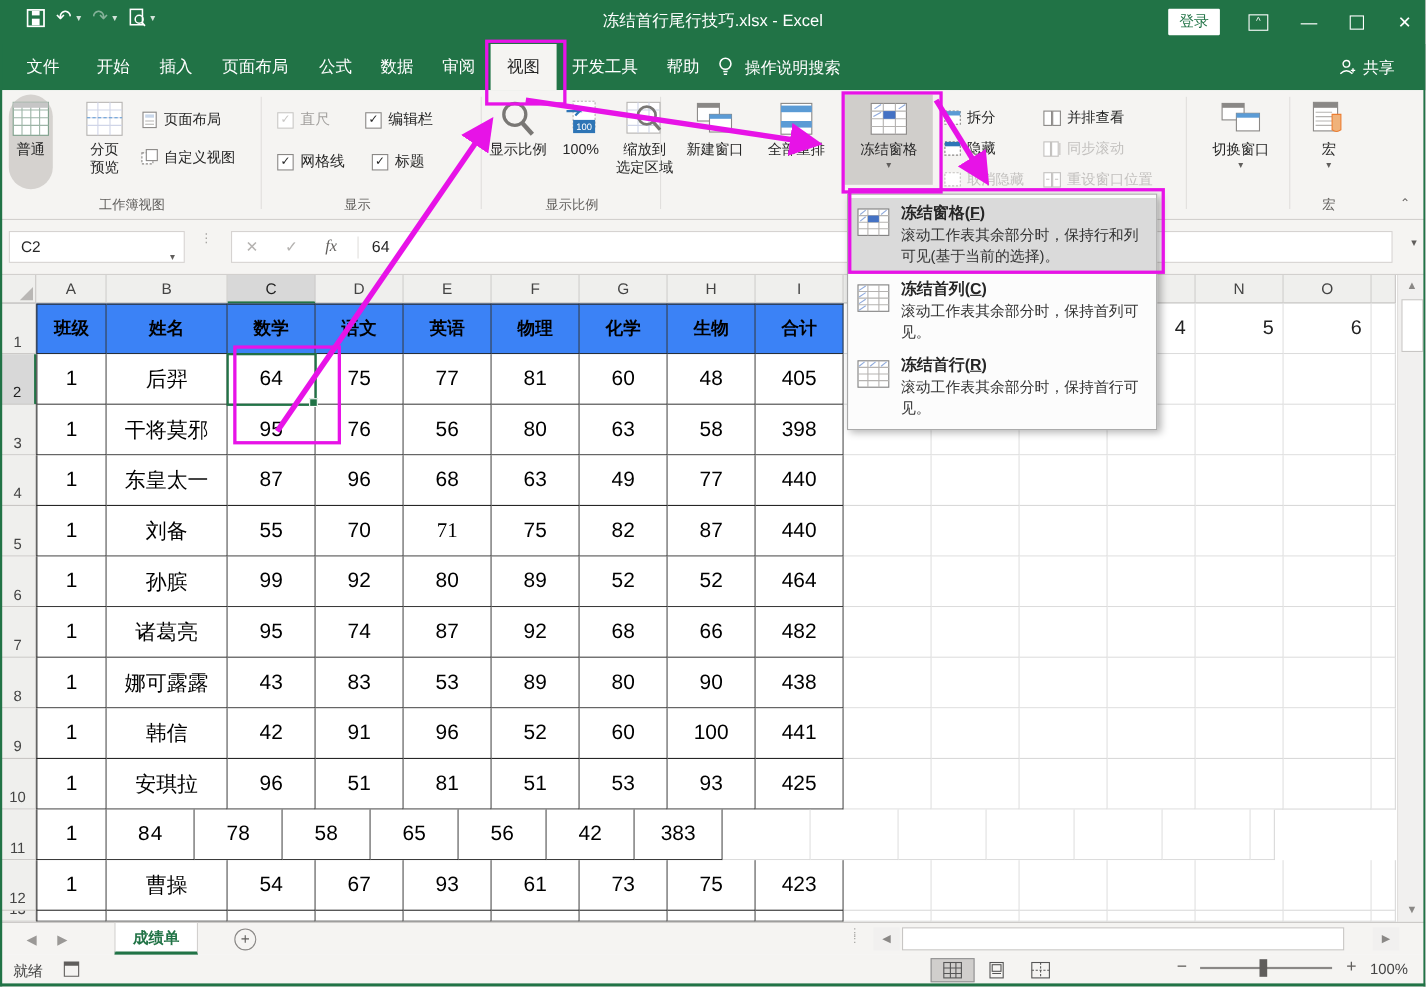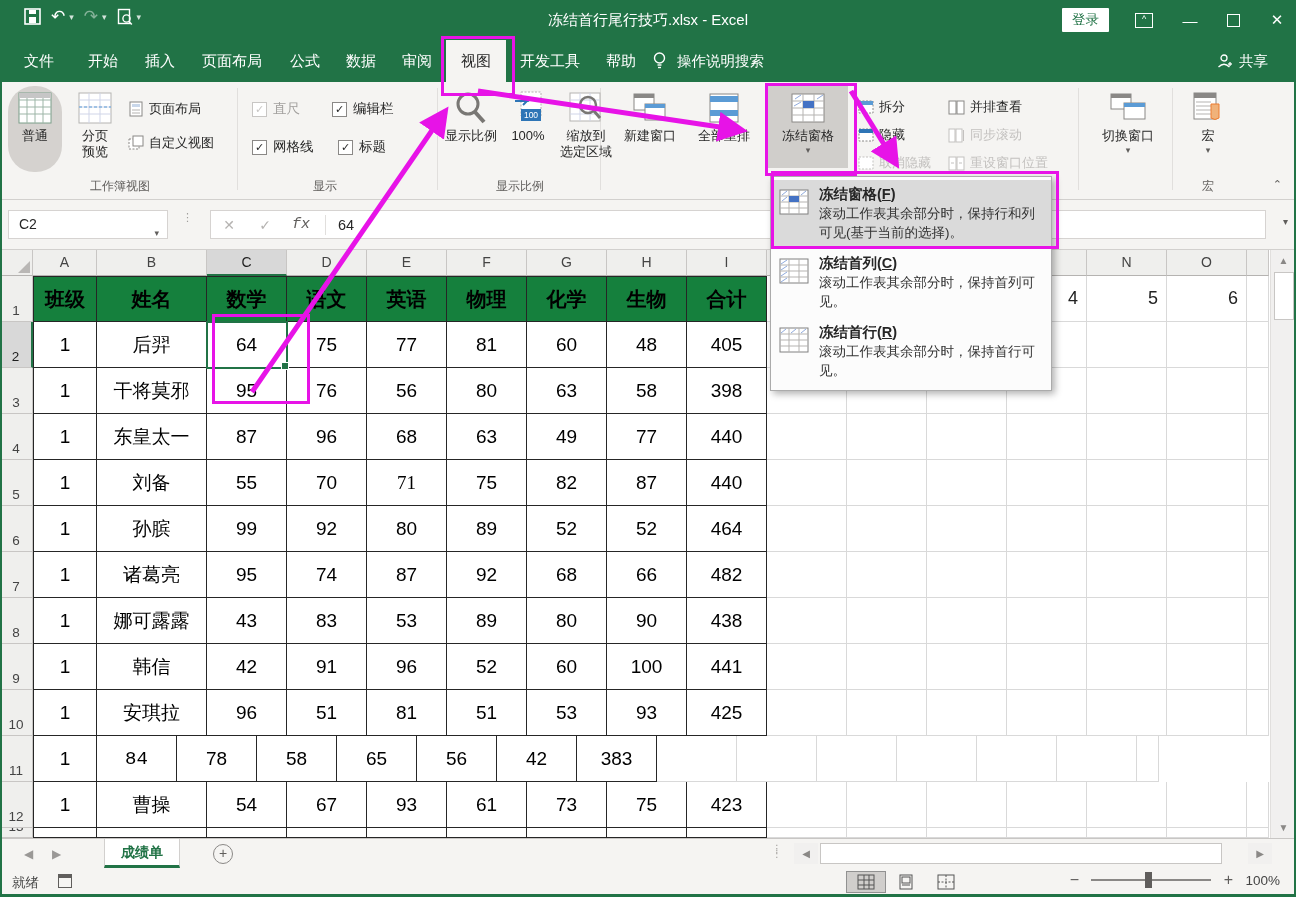--- a/index.html
+++ b/index.html
@@ -40,21 +40,21 @@
   .cbrow.dis .cbox{border-color:#c8c6c4;color:#c8c6c4;}
   .chevron-collapse{position:absolute;right:14px;top:96px;font-size:11px;color:#605e5c;}
   
   .fbar{position:absolute;left:0;top:200px;width:100%;height:50px;background:#f5f4f2;border-bottom:1px solid #d2d0ce;box-sizing:border-box;}
   .namebox{position:absolute;left:8px;top:10px;width:160px;height:29px;background:#fff;border:1px solid #d6d3d1;box-sizing:border-box;
            font-size:14px;line-height:27px;padding-left:10px;color:#262626;}
   .namebox .dda{position:absolute;right:8px;top:0;font-size:9px;color:#605e5c;}
   .fdots{position:absolute;left:182px;top:14px;color:#a19f9d;font-size:11px;letter-spacing:0;line-height:7px;}
   .ffield{position:absolute;left:210px;top:10px;right:30px;height:29px;background:#fff;border:1px solid #d6d3d1;box-sizing:border-box;display:flex;align-items:center;}
   .fbtn{width:36px;text-align:center;color:#b5b3b1;font-size:14px;}
-  .fx{font-family:Liberation Mono, monospace;font-style:italic;color:#605e5c;font-size:15px;}
+  .fx{font-family:Liberation Serif, serif;font-style:italic;color:#605e5c;font-size:15px;}
   .fsep{width:1px;height:20px;background:#e1dfdd;margin:0 6px;}
   .fval{font-size:14.5px;color:#262626;padding-left:6px;}
   .fexpand{position:absolute;right:8px;top:16px;font-size:10px;color:#605e5c;}
   
   .gridzone{position:absolute;left:0;top:250px;width:1270px;height:588px;background:#fff;}
   .chrow{display:flex;height:26px;}
   .corner{width:33px;height:26px;background:#efefed;border-right:1px solid #c8c6c4;border-bottom:1px solid #b5b3b1;box-sizing:border-box;position:relative;}
   .corner:after{content:"";position:absolute;right:2px;bottom:2px;border-style:solid;border-width:0 0 12px 12px;border-color:transparent transparent #b9b7b5 transparent;}
   .colhdr{height:26px;box-sizing:border-box;background:#efefed;border-right:1px solid #c8c6c4;border-bottom:1px solid #b5b3b1;
           font-size:14px;color:#444;text-align:center;line-height:25px;}
@@ -62,21 +62,21 @@
   .grow{display:flex;height:46px;}
   .grow.partial{height:10px;overflow:hidden;}
   .rowhdr{width:33px;box-sizing:border-box;background:#efefed;border-right:1px solid #c8c6c4;border-bottom:1px solid #c8c6c4;
           font-size:13.5px;color:#444;display:flex;align-items:flex-end;justify-content:center;padding-bottom:3px;}
   .rowhdr.sel{background:#d8d8d8;border-right:2px solid #217346;color:#1e1e1e;}
   .cell{box-sizing:border-box;border-right:1px solid #d9d9d9;border-bottom:1px solid #d9d9d9;background:#fff;
         display:flex;align-items:center;justify-content:center;font-size:19px;color:#000;position:relative;}
   .cell.tbl{border-right:1px solid #262626;border-bottom:1px solid #262626;}
   .cell.tbl.first{border-left:1px solid #262626;}
   .cell.toprow{border-top:1px solid #262626;}
-  .cell.hdr{background:#15803d;font-weight:600;font-size:20px;}
+  .cell.hdr{background:#3b82f6;font-weight:600;font-size:16px;}
   .cell.rnum{justify-content:flex-end;padding-right:8px;font-size:18px;color:#222;}
   .cell.selected{outline:2px solid #217346;outline-offset:-1px;z-index:3;}
   .cell.selected:after{content:"";position:absolute;right:-3px;bottom:-3px;width:6px;height:6px;background:#217346;border:1px solid #fff;z-index:4;}
   
   .vscroll{position:absolute;right:0;top:250px;width:26px;height:588px;background:#f1f0ef;border-left:1px solid #e1dfdd;box-sizing:border-box;}
   .vscroll .arr{position:absolute;left:0;width:100%;text-align:center;font-size:10px;color:#8a8886;}
   .vthumb{position:absolute;left:3px;top:22px;width:18px;height:46px;background:#fff;border:1px solid #c8c6c4;}
   
   .fmenu{position:absolute;left:770px;top:176px;width:282px;background:#fcfcfc;border:1px solid #ababab;
          box-shadow:3px 3px 7px rgba(0,0,0,.3);z-index:50;padding:3px 0;box-sizing:border-box;}
@@ -177,21 +177,21 @@
     </div>
   </div>
 
   <div class="ribbon">
     <div class="rdiv" style="left:237px"></div>
     <div class="rdiv" style="left:437px"></div>
     <div class="rdiv" style="left:600px"></div>
     <div class="rdiv" style="left:1078px"></div>
     <div class="rdiv" style="left:1172px"></div>
 
-    <div class="bigbtn sel" style="left:8px;width:54px;border-radius:26px;">
+    <div class="bigbtn sel" style="left:8px;width:40px;border-radius:26px;">
       <span class="bicon">
           <svg width="34" height="32" viewBox="0 0 34 32">
             <rect x="1" y="1" width="32" height="30" fill="#fff" stroke="#7b9e89"></rect>
             <g stroke="#9db5a7">
               <line x1="1" y1="8" x2="33" y2="8"></line>
               <line x1="1" y1="15" x2="33" y2="15"></line>
               <line x1="1" y1="22" x2="33" y2="22"></line>
               <line x1="9" y1="1" x2="9" y2="31"></line>
               <line x1="17" y1="1" x2="17" y2="31"></line>
               <line x1="25" y1="1" x2="25" y2="31"></line>

